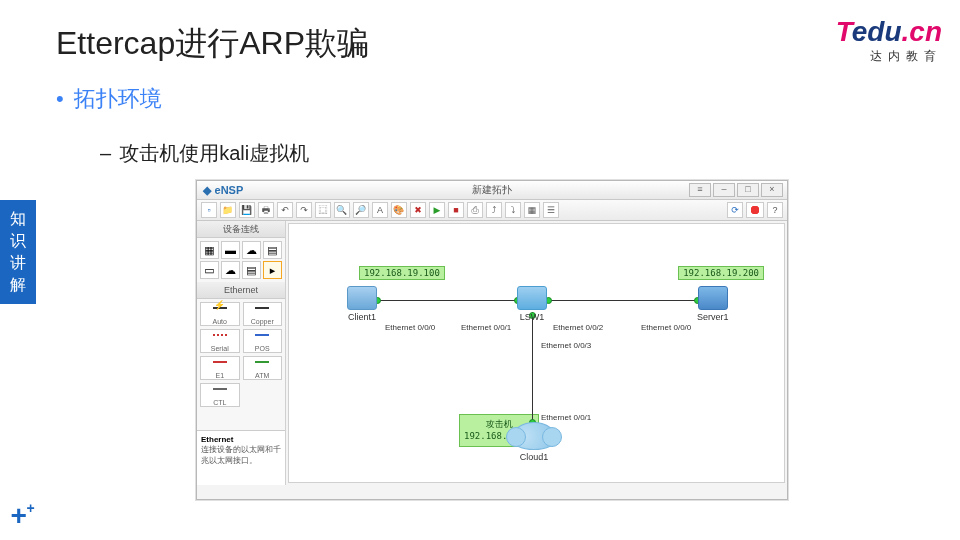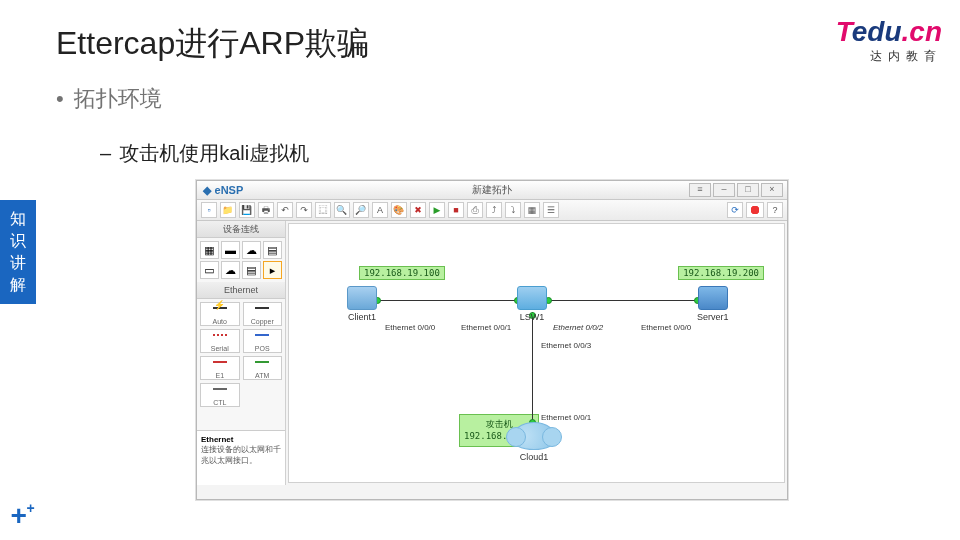--- a/index.html
+++ b/index.html
@@ -1,21 +1,21 @@
 <!DOCTYPE html>
 <html><head>
 <meta charset="utf-8">
 <style>
   body { margin:0; padding:0; width:960px; height:540px; background:#fff; font-family:"Microsoft YaHei",Arial,sans-serif; position:relative; overflow:hidden; }
   .slide-title { position:absolute; left:56px; top:22px; font-size:32px; color:#222; }
   .logo { position:absolute; right:18px; top:18px; text-align:right; }
   .logo-row { font-size:28px; font-weight:bold; font-style:italic; line-height:1; }
   .logo-t { color:#e10a6c; } .logo-edu { color:#1a3a7c; } .logo-cn { color:#e10a6c; }
   .logo-sub { font-size:12px; color:#333; letter-spacing:6px; margin-top:2px; }
-  .bullet1 { position:absolute; left:56px; top:84px; font-size:22px; color:#737373; }
+  .bullet1 { position:absolute; left:56px; top:84px; font-size:22px; color:#3b82f6; }
   .bullet1::before { content:"•"; margin-right:10px; }
   .bullet2 { position:absolute; left:100px; top:140px; font-size:20px; color:#222; }
   .bullet2::before { content:"–"; margin-right:8px; }
   .tab { position:absolute; left:0; top:200px; width:36px; background:#1a66c0; color:#fff; font-size:16px; line-height:22px; text-align:center; padding:8px 0; }
   .tab span { display:block; }
   .corner { position:absolute; left:10px; bottom:8px; font-size:28px; font-weight:bold; font-style:italic; color:#1a66c0; }
   .corner sup { font-size:14px; vertical-align:top; }
 
   
   .app { position:absolute; left:196px; top:180px; width:590px; height:318px; border:1px solid #b8b8b8; background:#f4f4f4; font-size:10px; box-shadow:0 0 0 1px #e0e0e0; }
@@ -191,21 +191,21 @@
       <div class="wire" style="left:243px; top:88px; width:1px; height:110px;"></div>
       <div class="wire-dot" style="left:85px; top:73px;"></div>
       <div class="wire-dot" style="left:225px; top:73px;"></div>
       <div class="wire-dot" style="left:256px; top:73px;"></div>
       <div class="wire-dot" style="left:405px; top:73px;"></div>
       <div class="wire-dot" style="left:240px; top:88px;"></div>
       <div class="wire-dot" style="left:240px; top:195px;"></div>
 
       <div class="link-label" style="left:96px; top:80px;">Ethernet 0/0/0</div>
       <div class="link-label" style="left:172px; top:80px;">Ethernet 0/0/1</div>
-      <div class="link-label" style="left:264px; top:80px;font-style:italic;">Ethernet 0/0/2</div>
+      <div class="link-label" style="left:264px; top:80px;">Ethernet 0/0/2</div>
       <div class="link-label" style="left:352px; top:80px;">Ethernet 0/0/0</div>
       <div class="link-label" style="left:252px; top:98px;">Ethernet 0/0/3</div>
       <div class="link-label" style="left:252px; top:170px;">Ethernet 0/0/1</div>
 
       <div class="node" style="left:58px; top:62px;">
         <div class="icon-box client-dev"></div>
         <div class="node-label">Client1</div>
       </div>
       <div class="node" style="left:228px; top:62px;">
         <div class="icon-box switch-dev"></div>

